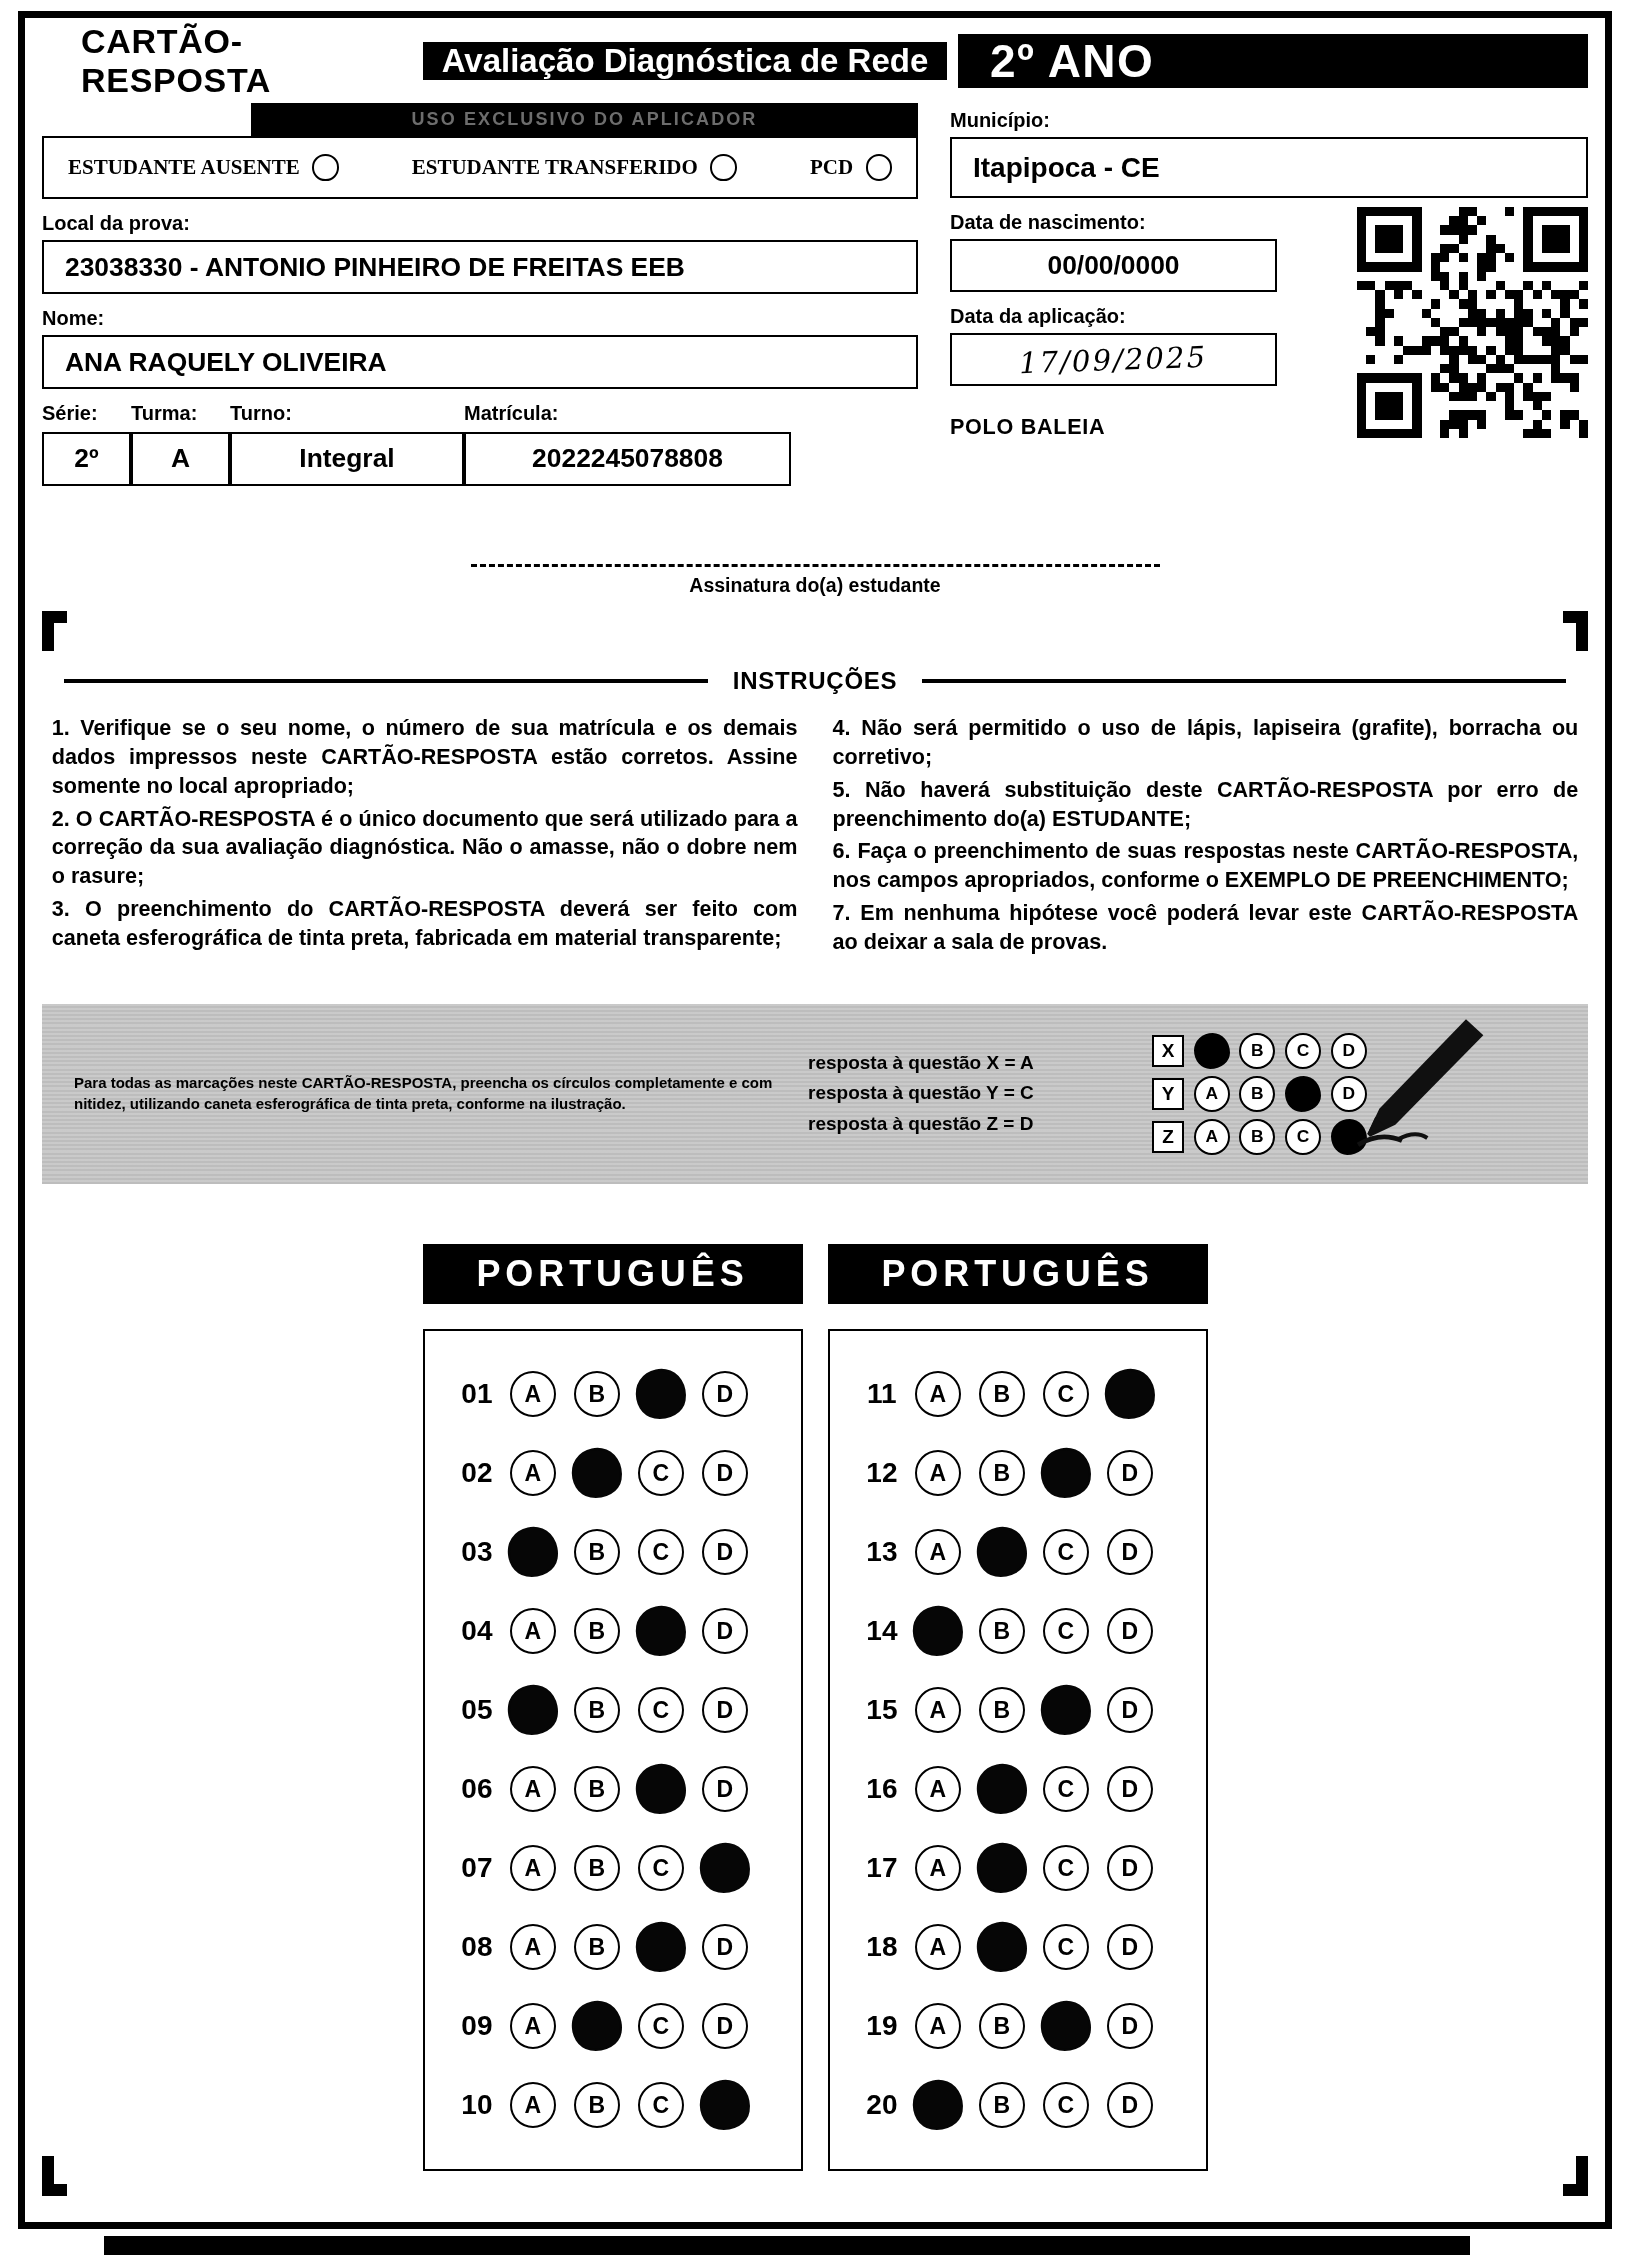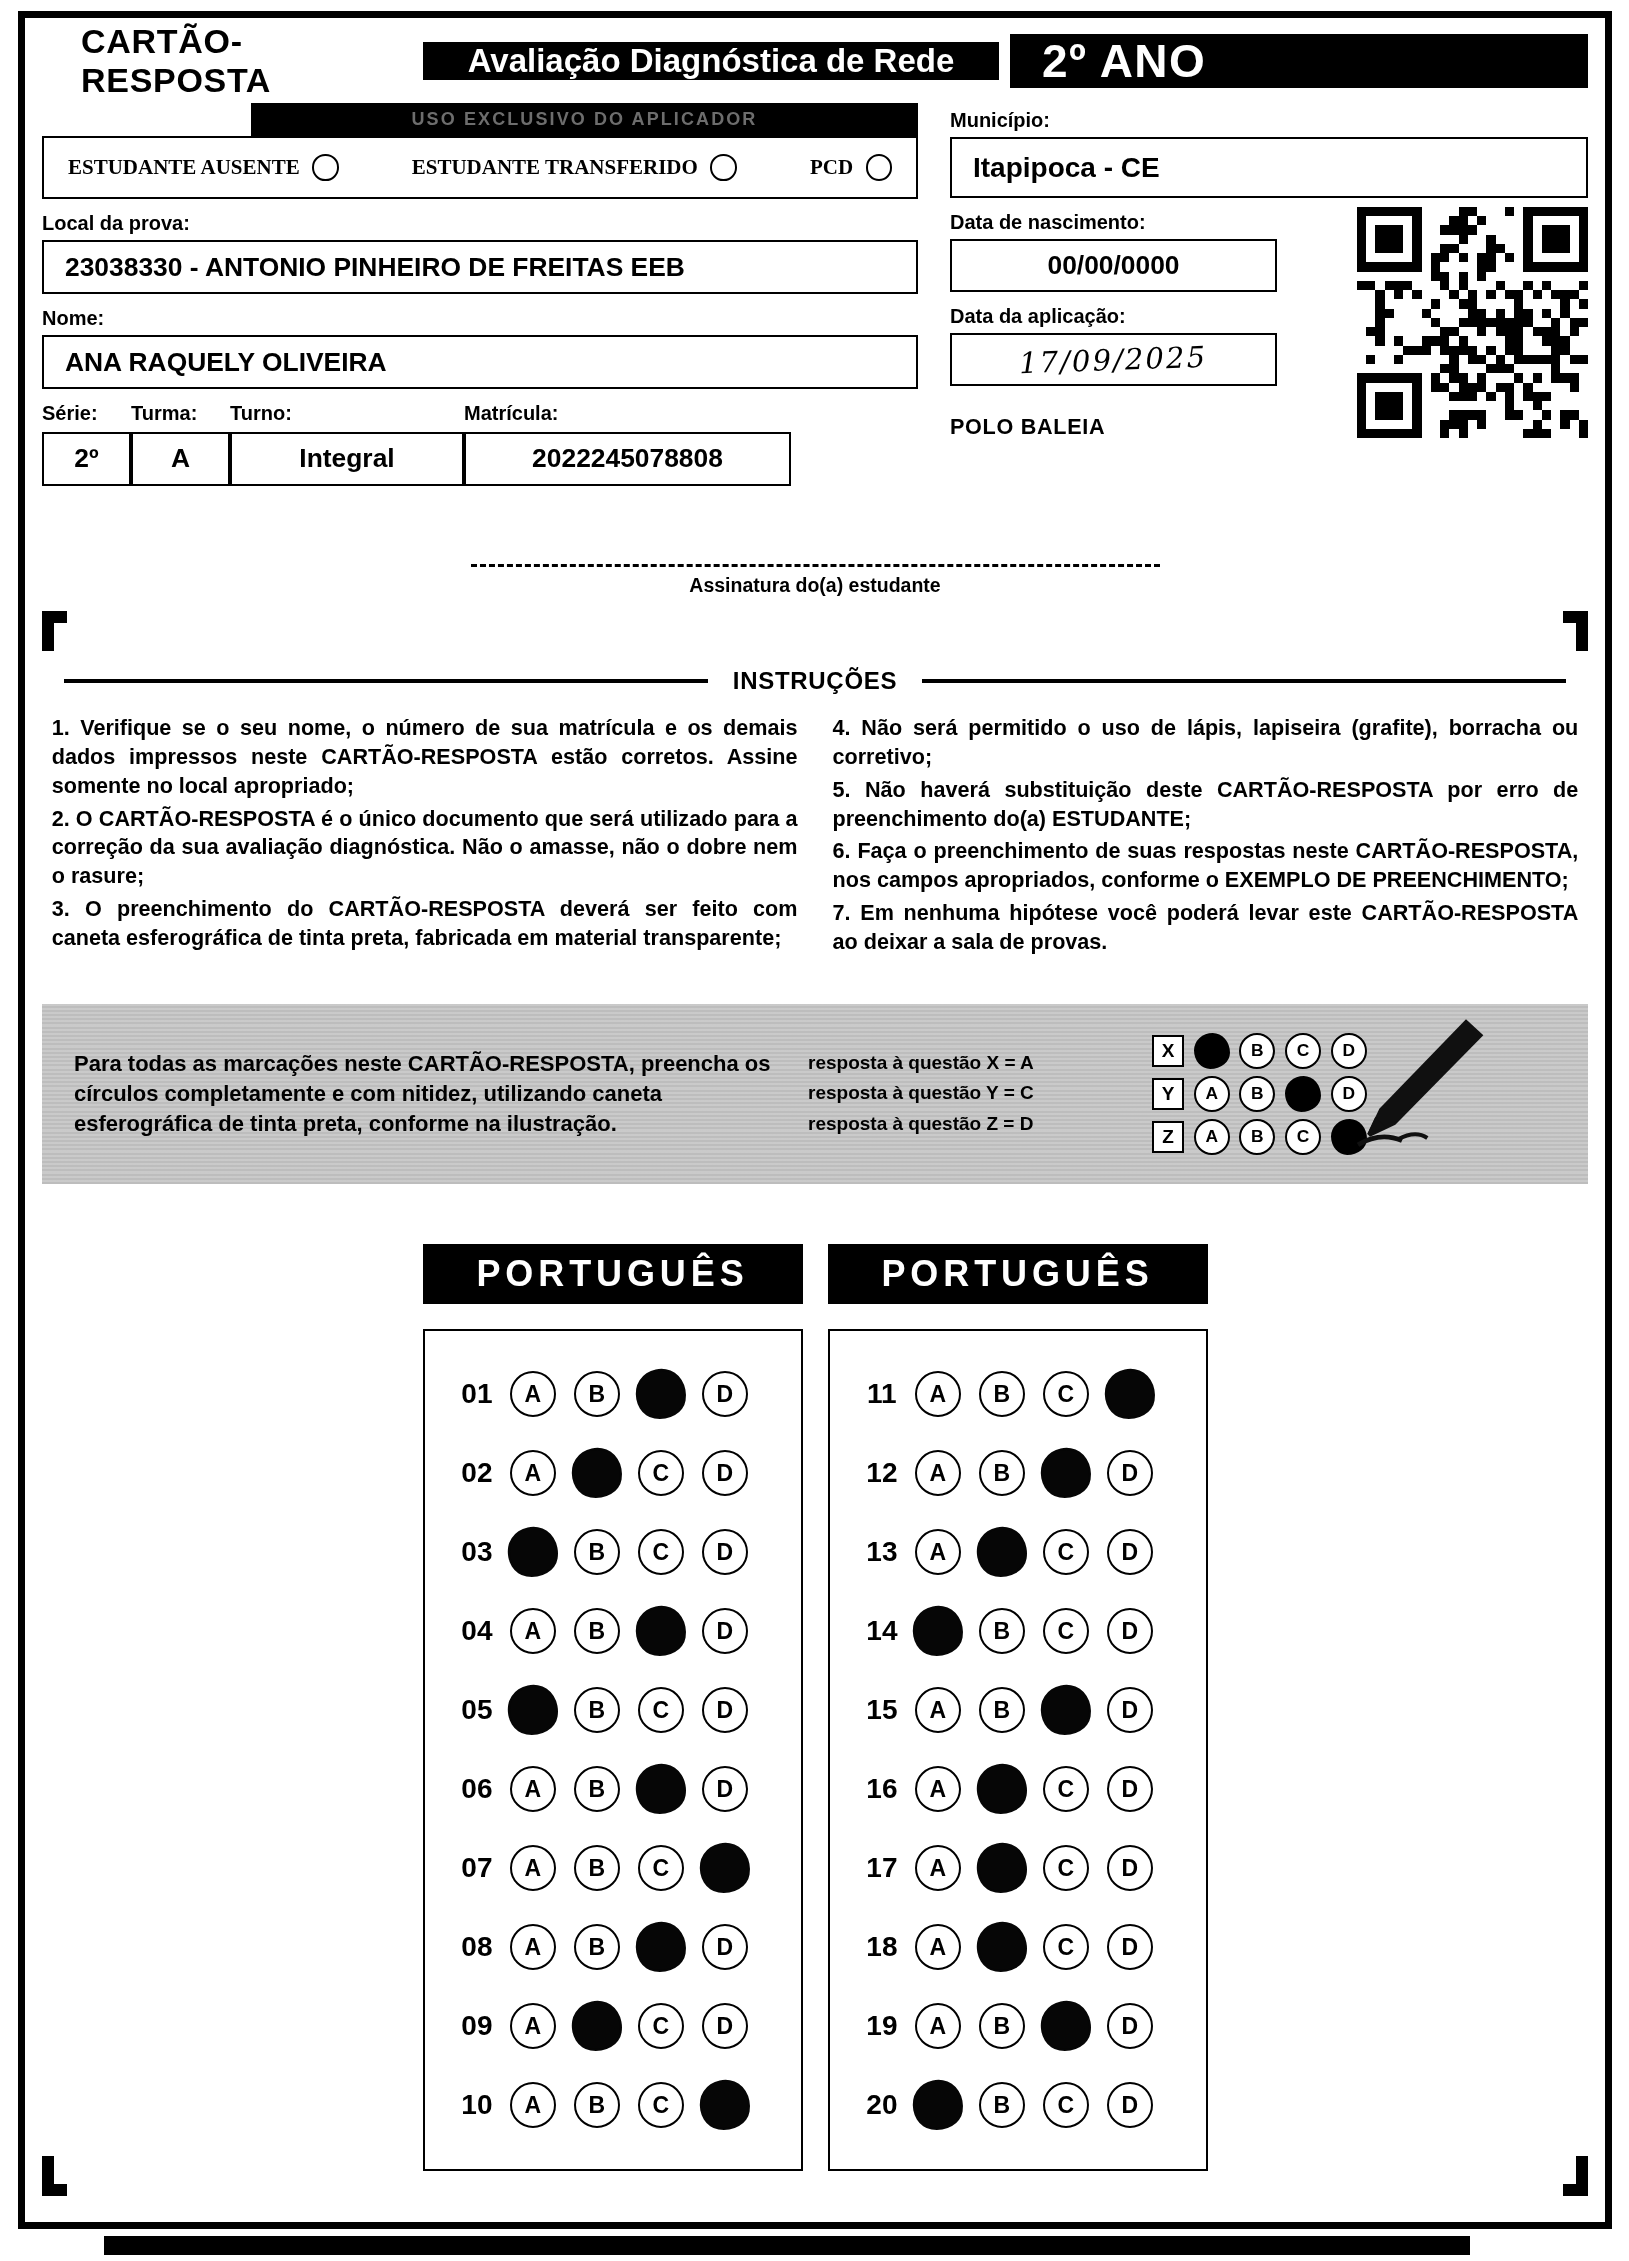--- a/index.html
+++ b/index.html
@@ -7,21 +7,21 @@
   html, body { margin: 0; padding: 0; }
   body { background: #ffffff; font-family: "Liberation Sans", sans-serif; color: #000; }
 
   .page { width: 1630px; height: 2261px; position: relative; background: #fff; overflow: hidden; }
   .frame { position: absolute; left: 18px; top: 11px; right: 18px; bottom: 32px; border: 7.7px solid #000; pointer-events: none; }
   .content { position: absolute; left: 42px; top: 25px; right: 42px; }
 
   
   .header { display: flex; height: 72px; margin-bottom: 6px; align-items: center; }
   .header-card { width: 381px; display: flex; align-items: center; padding-left: 39px; font-size: 34px; font-weight: bold; letter-spacing: 0.7px; }
-  .header-exam { width: 576px; background: #000; color: #fff; display: flex; align-items: center; justify-content: center; font-size: 33px; font-weight: bold; }
+  .header-exam { width: 524px; background: #000; color: #fff; display: flex; align-items: center; justify-content: center; font-size: 33px; font-weight: bold; }
   .header-grade { flex: 1; margin-left: 11px; background: #000; color: #fff; display: flex; align-items: center; padding-left: 32px; font-size: 46px; font-weight: bold; letter-spacing: 1.4px; }
 
   
   .info { display: flex; gap: 32px; }
   .info-left { width: 876px; }
   .info-right { flex: 1; }
 
   .applicator-bar { height: 33px; background: #000; color: #6d6d6d; display: flex; align-items: center; justify-content: center; font-size: 18px; font-weight: bold; letter-spacing: 2.1px; margin-left: 209px; }
   .options-box { border: 2.8px solid #000; height: 63px; display: flex; align-items: center; justify-content: space-between; padding: 0 24px; font-family: Liberation Serif, serif; }
   .opt-item { display: flex; align-items: center; gap: 12.5px; font-size: 21px; font-weight: bold; }
@@ -59,21 +59,21 @@
   .rule { flex: 1; height: 4.2px; background: #000; }
   .instr-title { font-size: 24px; font-weight: bold; letter-spacing: 0.7px; text-align: right; }
   .instr-cols { display: flex; gap: 35px; margin-top: 19.5px; }
   .instr-col { flex: 1; }
   .instr-p { font-size: 21.6px; font-weight: bold; text-align: justify; line-height: 1.33; margin: 0 0 4.2px; }
 
   
   .example { margin-top: 43px; background: #c7c7c7;
     background-image: repeating-linear-gradient(0deg, rgba(0,0,0,.05) 0 2.1px, rgba(255,255,255,.05) 2.1px 4.2px);
     padding: 29px 32px; display: flex; align-items: center; gap: 31px; position: relative; }
-  .example-text { width: 703px; font-size: 22px; font-weight: bold; line-height: 1.35; }
+  .example-text { width: 703px; font-size: 15px; font-weight: bold; line-height: 1.35; }
   .example-legend { width: 313px; font-size: 19px; font-weight: bold; line-height: 1.6; }
   .example-grid { width: 299px; display: flex; flex-direction: column; gap: 7px; position: relative; }
   .ex-row { display: flex; align-items: center; gap: 9.7px; }
   .ex-label { width: 32px; height: 32px; border: 2.1px solid #000; background: #fff; display: flex; align-items: center; justify-content: center; font-size: 19px; font-weight: bold; flex: none; }
   .ex-bubble { width: 36px; height: 36px; border: 2.1px solid #000; border-radius: 50%; background: #fff; display: flex; align-items: center; justify-content: center; font-size: 17.4px; font-weight: bold; flex: none; }
   .ex-bubble.filled { background: #000; border-color: #000; color: transparent; border-radius: 52% 48% 55% 45% / 48% 55% 45% 52%; }
   .pen-svg { position: absolute; right: -43px; top: -31px; width: 160px; height: 160px; pointer-events: none; }
 
   
   .answers { margin-top: 60px; display: flex; justify-content: center; gap: 25px; text-align: center; }

